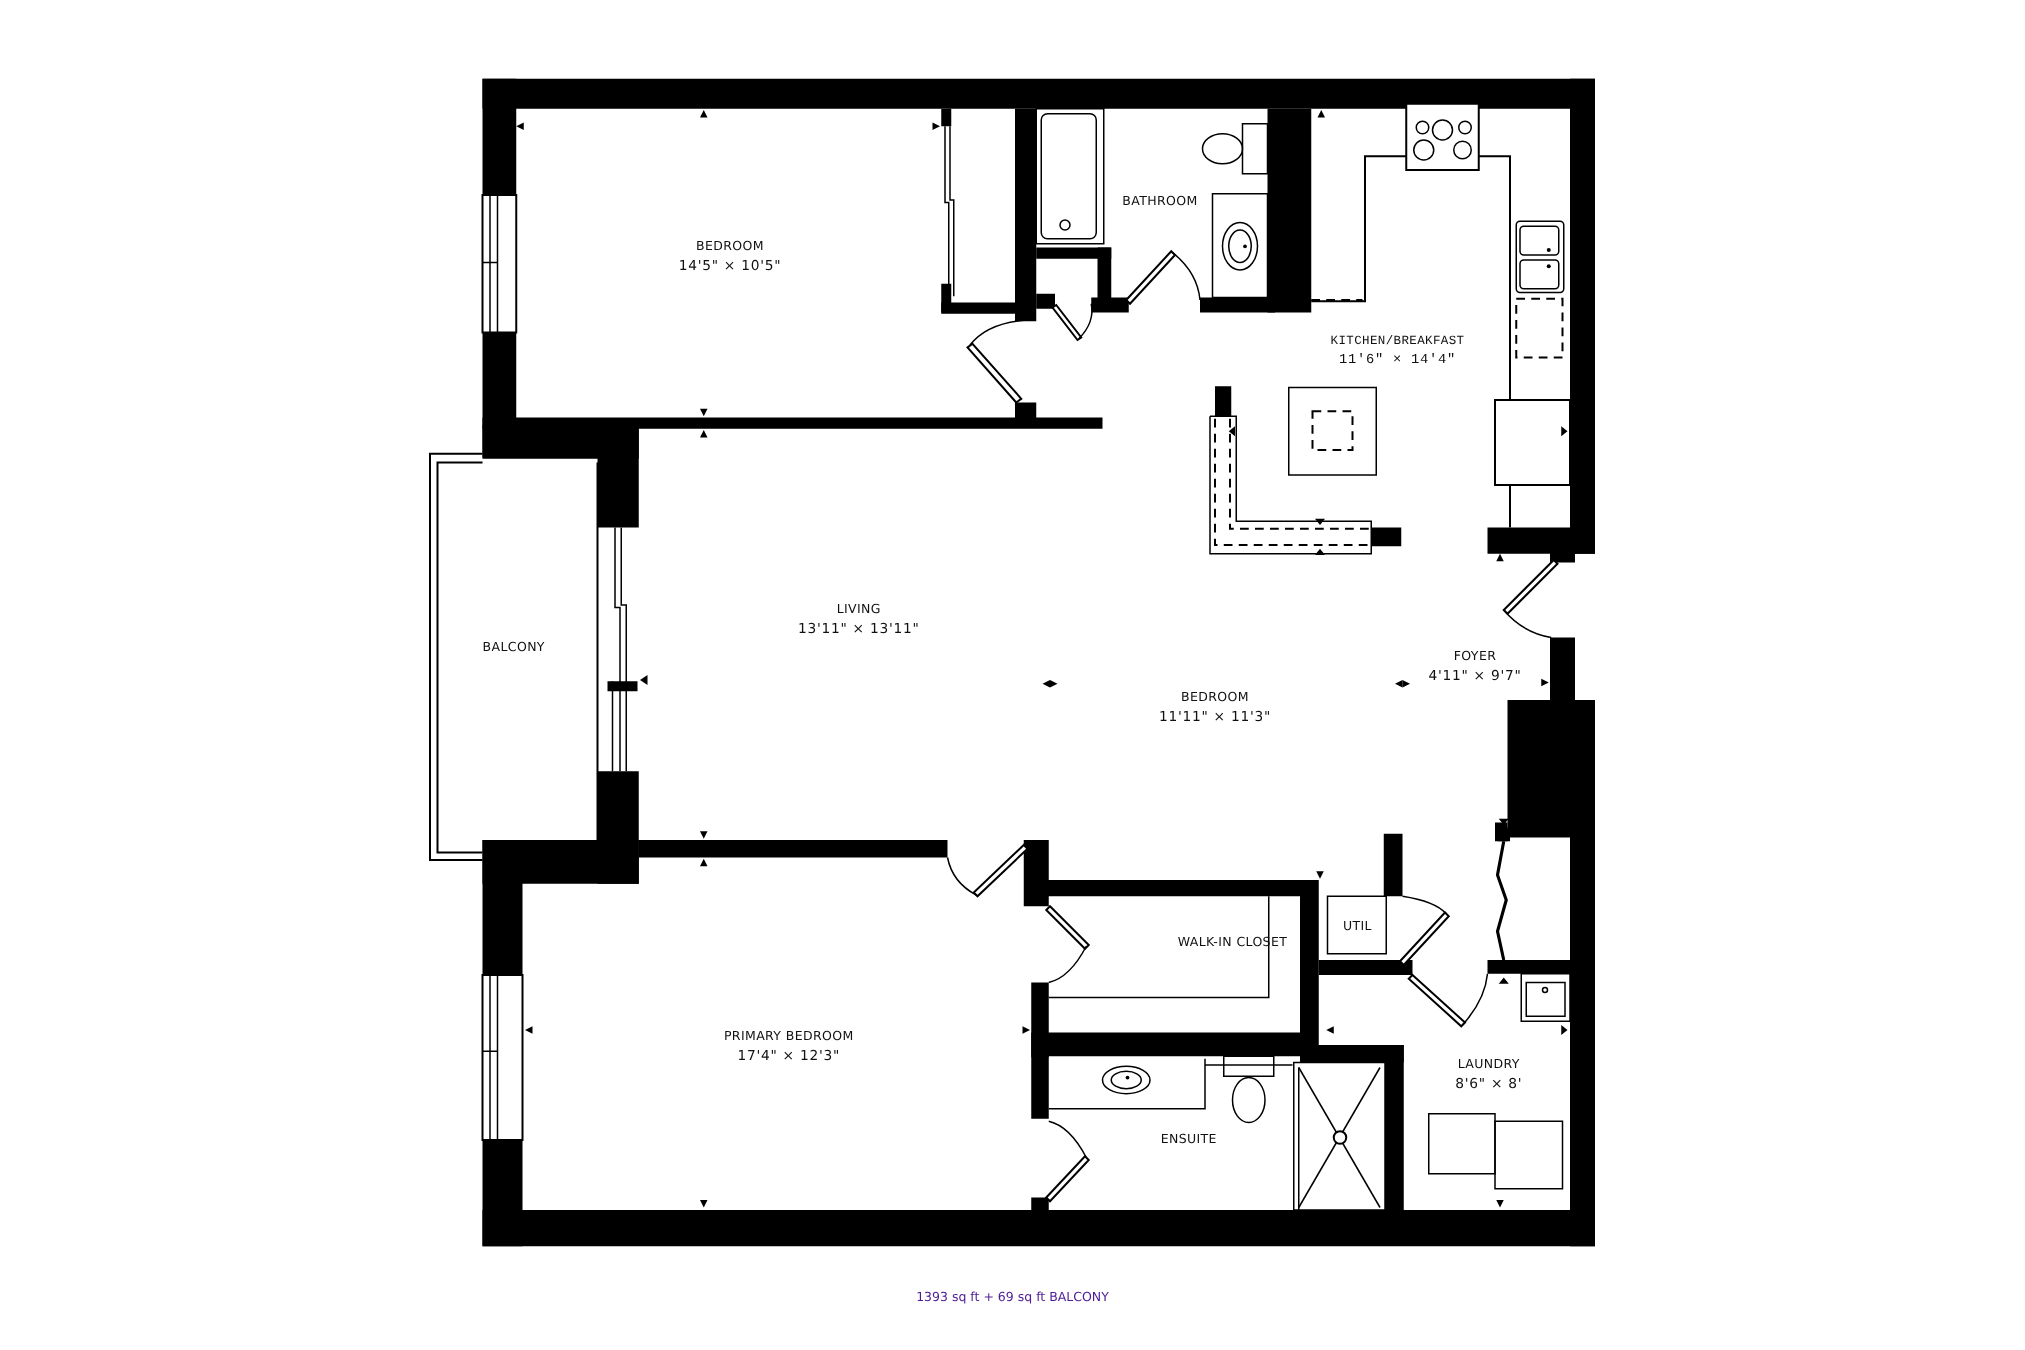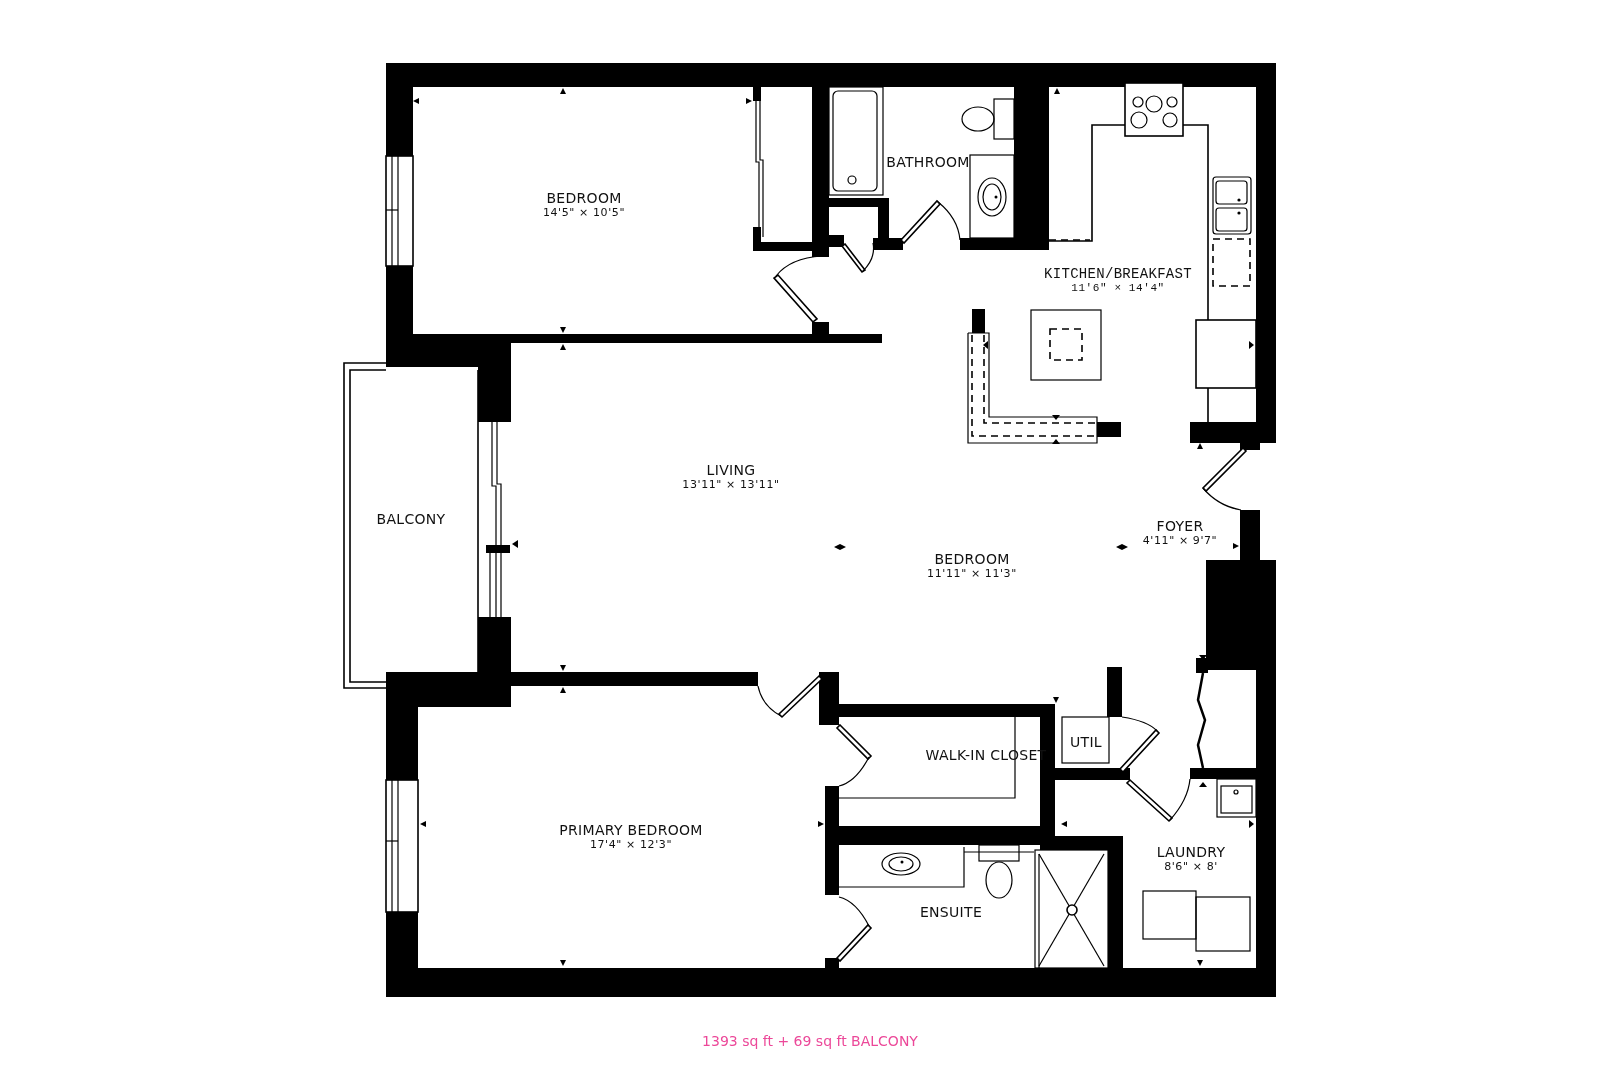--- a/index.html
+++ b/index.html
@@ -5,23 +5,23 @@
   html, body { margin: 0; padding: 0; background: #ffffff; }
   body { width: 1620px; height: 1080px; position: relative; overflow: hidden; font-family: "DejaVu Sans", sans-serif; }
   svg { position: absolute; left: 0; top: 0; }
   .wall { fill: #000; }
   .line { fill: none; stroke: #000; stroke-width: 1.6; }
   .thin { fill: none; stroke: #000; stroke-width: 1.2; }
   .dash { fill: none; stroke: #000; stroke-width: 1.6; stroke-dasharray: 7 5; }
   .fill-w { fill: #fff; stroke: #000; stroke-width: 1.6; }
   .mark { fill: #000; }
   .lbl { position: absolute; transform: translateX(-50%); text-align: center; white-space: nowrap; color: #111; }
-  .room-name { font-size: 14px; letter-spacing: 0.3px; line-height: 16px; }
+  .room-name { font-size: 10px; letter-spacing: 0.3px; line-height: 16px; }
   .room-dim { font-size: 11px; letter-spacing: 0.6px; line-height: 13px; }
-  .caption { position: absolute; left: 810px; top: 1033px; transform: translateX(-50%); font-size: 14px; color: #ec4899; white-space: nowrap; }
+  .caption { position: absolute; left: 810px; top: 1033px; transform: translateX(-50%); font-size: 10px; color: #4c1d95; white-space: nowrap; }
 </style>
 </head>
 <body>
 
 <svg width="1620" height="1080" viewBox="0 0 1620 1080" xmlns="http://www.w3.org/2000/svg">
 
   <g>
 
     <rect class="wall" x="386" y="63" width="890" height="24"></rect>
 
@@ -297,21 +297,21 @@
 <div class="lbl" style="left:928px; top:154px;">
   <div class="room-name">BATHROOM</div>
 </div>
 <div class="lbl" style="left:1118px; top:266px;font-family:Liberation Mono, monospace;">
   <div class="room-name">KITCHEN/BREAKFAST</div>
   <div class="room-dim">11'6" × 14'4"</div>
 </div>
 <div class="lbl" style="left:411px; top:511px;">
   <div class="room-name">BALCONY</div>
 </div>
-<div class="lbl" style="left:687px; top:462px;margin-left:44px;">
+<div class="lbl" style="left:687px; top:480px;">
   <div class="room-name">LIVING</div>
   <div class="room-dim">13'11" × 13'11"</div>
 </div>
 <div class="lbl" style="left:972px; top:551px;">
   <div class="room-name">BEDROOM</div>
   <div class="room-dim">11'11" × 11'3"</div>
 </div>
 <div class="lbl" style="left:1180px; top:518px;">
   <div class="room-name">FOYER</div>
   <div class="room-dim">4'11" × 9'7"</div>

